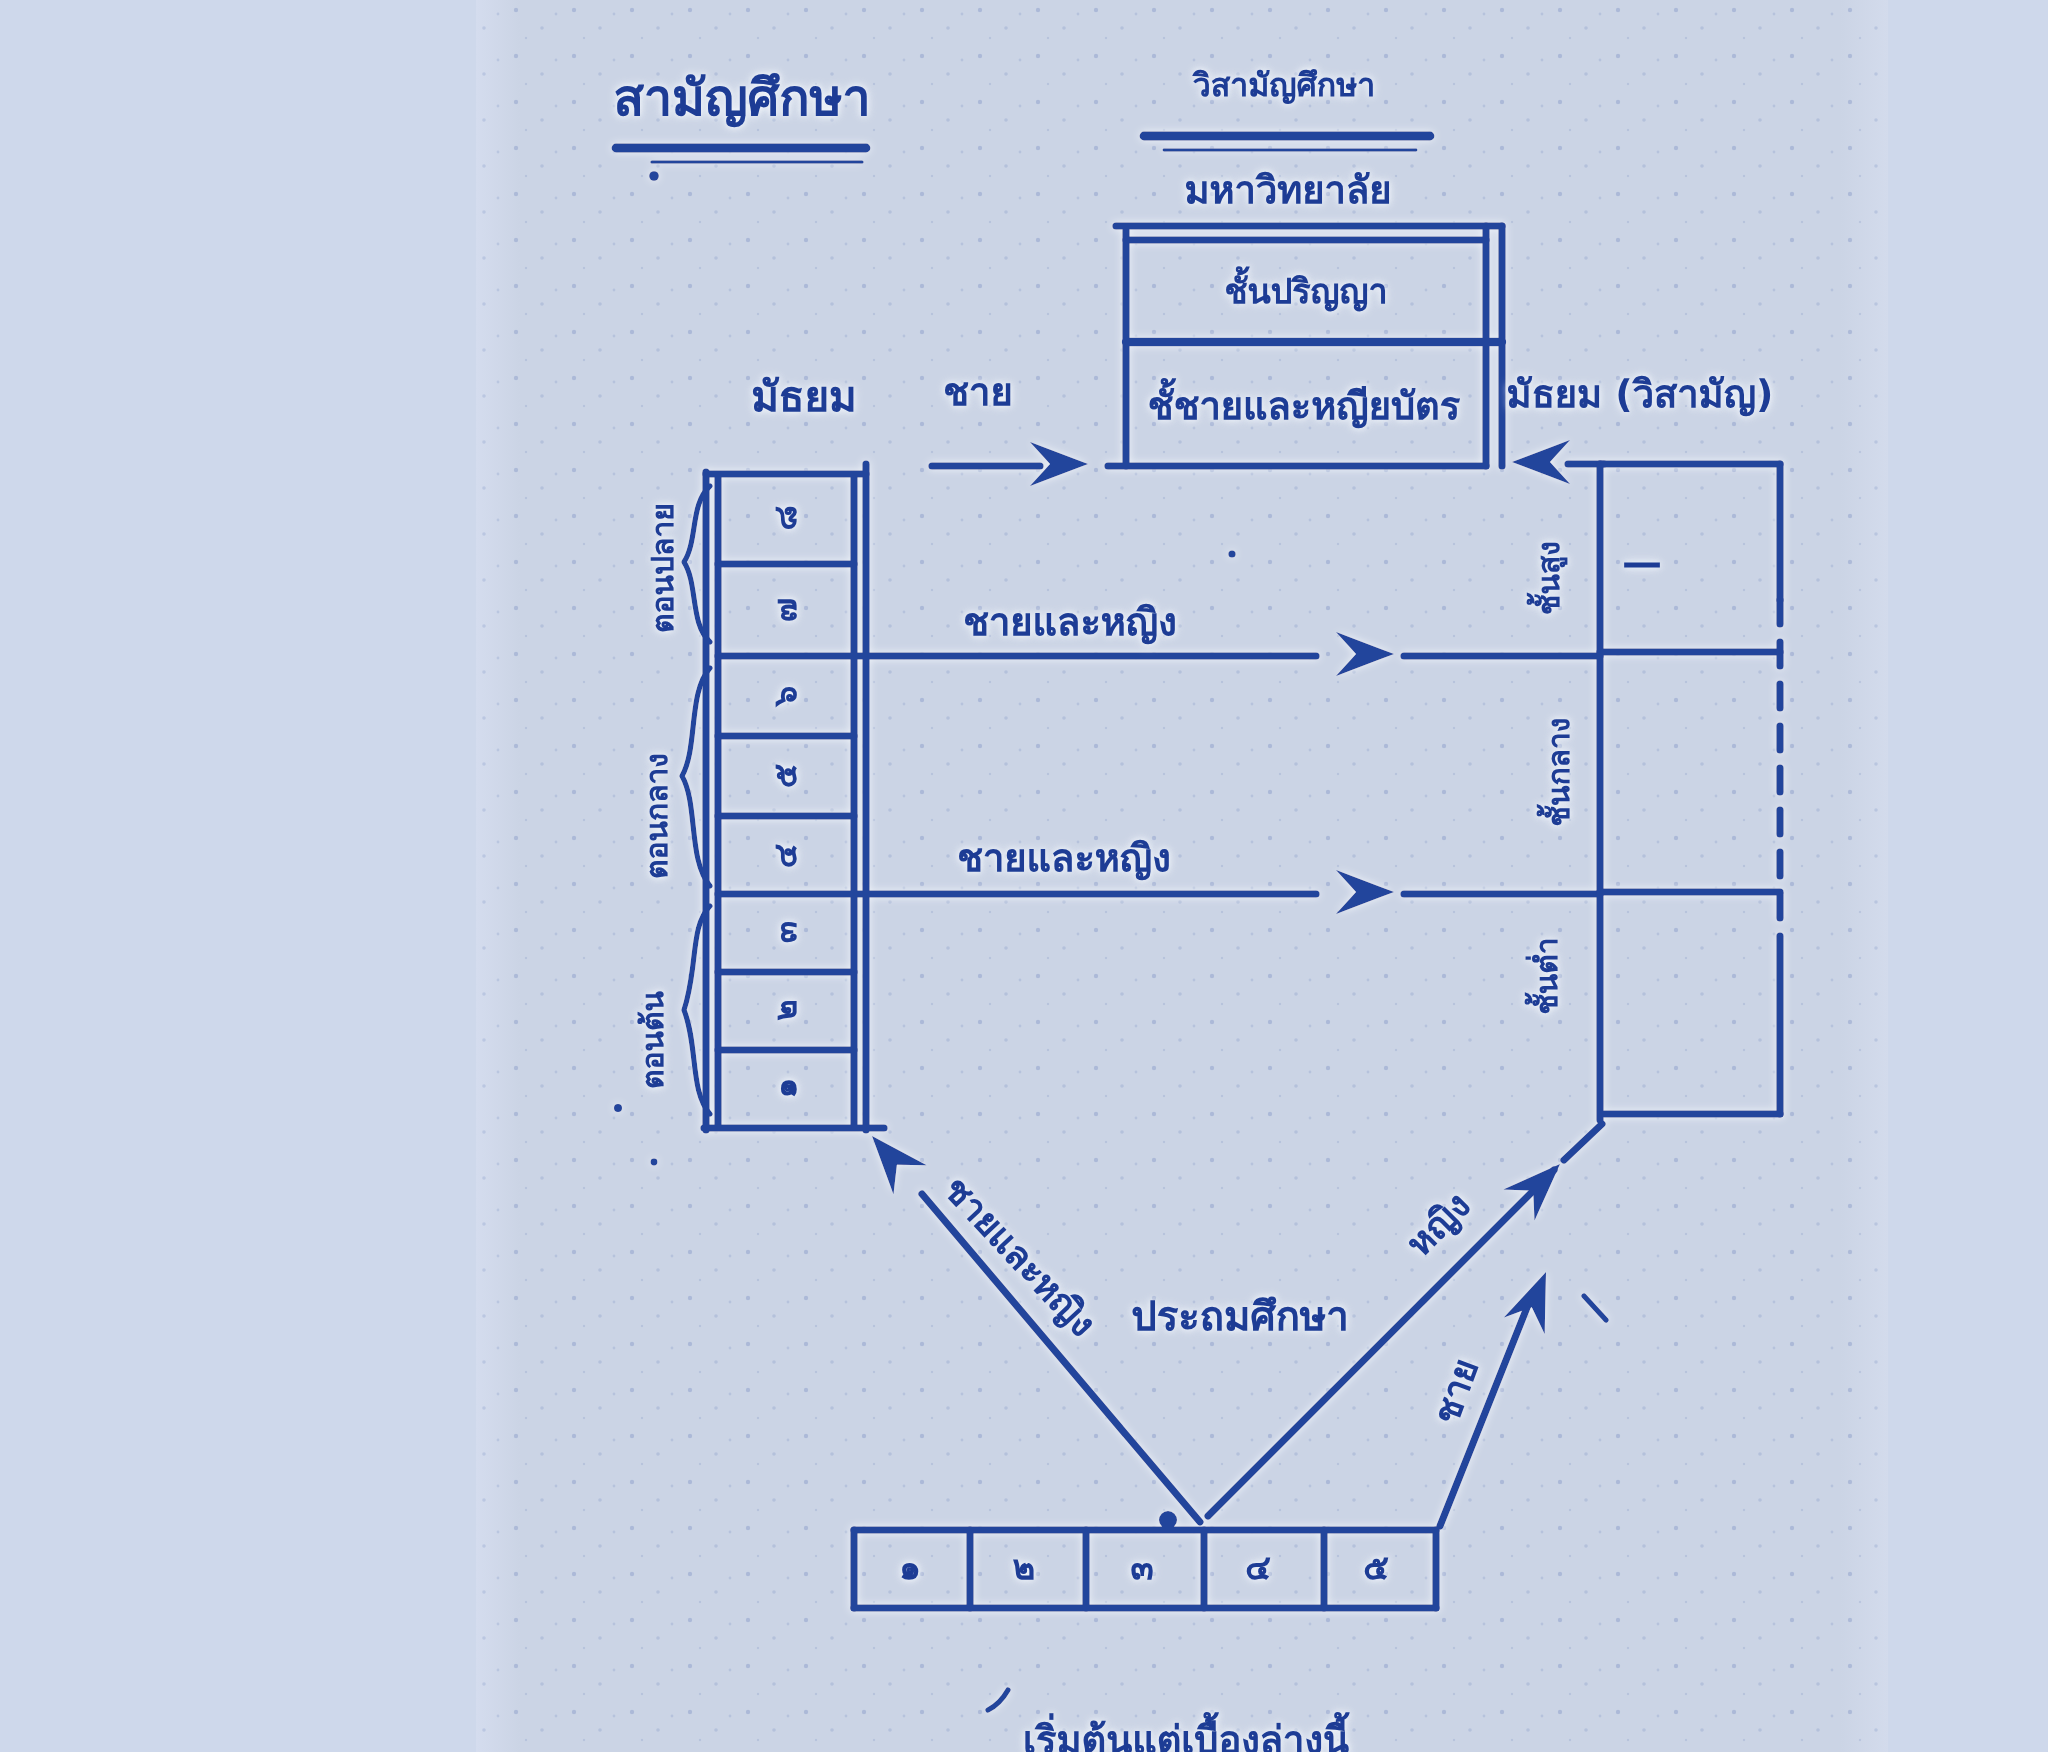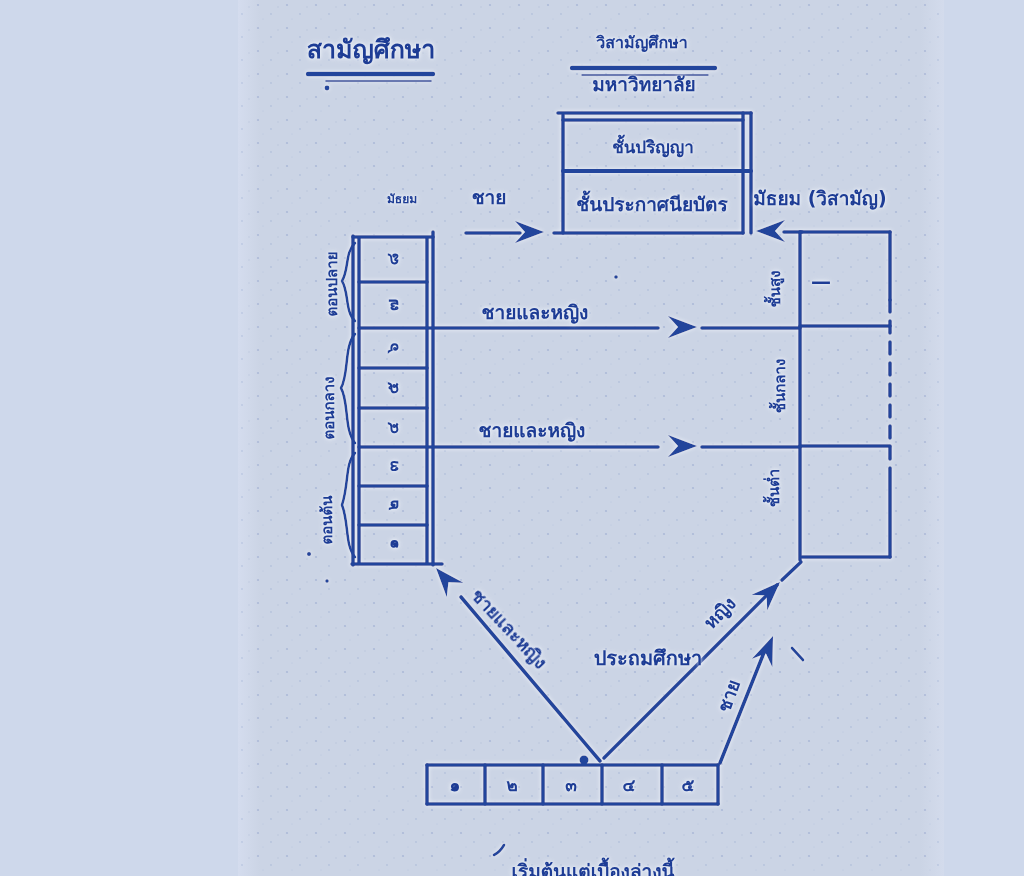--- a/index.html
+++ b/index.html
@@ -139,37 +139,37 @@
       <g>
         <circle cx="536" cy="277" r="1.8" fill="#24459c" stroke="none"></circle>
         <circle cx="229" cy="554" r="2" fill="#24459c" stroke="none"></circle>
         <circle cx="247" cy="581" r="1.7" fill="#24459c" stroke="none"></circle>
       </g>
     </g>
   </svg>
 
   <div class="lbl" style="left:291px;top:49px;font-size:25px;">สามัญศึกษา</div>
   <div class="lbl" style="left:562px;top:43px;font-size:16px;">วิสามัญศึกษา</div>
-  <div class="lbl" style="left:564px;top:84px;font-size:19px;">มหาวิทยาลัย</div>
+  <div class="lbl" style="left:564px;top:96px;font-size:19px;">มหาวิทยาลัย</div>
 
   <div class="lbl" style="left:573px;top:147px;font-size:17px;">ชั้นปริญญา</div>
-  <div class="lbl" style="left:572px;top:204px;font-size:19px;">ชั้นประกาศนียบัตร</div>
+  <div class="lbl" style="left:572px;top:204px;font-size:19px;">ชั้ชายและหญียบัตร</div>
 
-  <div class="lbl" style="left:322px;top:199px;font-size:12px;">มัธยม</div>
+  <div class="lbl" style="left:322px;top:199px;font-size:21px;">มัธยม</div>
   <div class="lbl" style="left:409px;top:197px;font-size:19px;">ชาย</div>
   <div class="lbl" style="left:740px;top:198px;font-size:19px;">มัธยม (วิสามัญ)</div>
 
   <div class="lbl" style="left:455px;top:312px;font-size:19px;">ชายและหญิง</div>
   <div class="lbl" style="left:452px;top:430px;font-size:19px;">ชายและหญิง</div>
 
   <div class="lbl rot-47" style="left:429px;top:629px;font-size:18px;">ชายและหญิง</div>
   <div class="lbl rot-n45" style="left:640px;top:613px;font-size:18px;">หญิง</div>
   <div class="lbl rot-n70" style="left:649px;top:696px;font-size:18px;">ชาย</div>
 
-  <div class="lbl" style="left:568px;top:658px;font-size:20px;">ประถมศึกษา</div>
+  <div class="lbl" style="left:540px;top:658px;font-size:20px;">ประถมศึกษา</div>
 
   <div class="lbl rot-n90" style="left:252px;top:284px;font-size:15px;">ตอนปลาย</div>
   <div class="lbl rot-n90" style="left:249px;top:408px;font-size:15px;">ตอนกลาง</div>
   <div class="lbl rot-n90" style="left:247px;top:520px;font-size:15px;">ตอนต้น</div>
 
   <div class="lbl rot-n90" style="left:313px;top:259px;font-size:16px;">๘</div>
   <div class="lbl rot-n90" style="left:313px;top:305px;font-size:16px;">๗</div>
   <div class="lbl rot-n90" style="left:313px;top:348px;font-size:16px;">๖</div>
   <div class="lbl rot-n90" style="left:313px;top:388px;font-size:16px;">๕</div>
   <div class="lbl rot-n90" style="left:313px;top:428px;font-size:16px;">๔</div>

